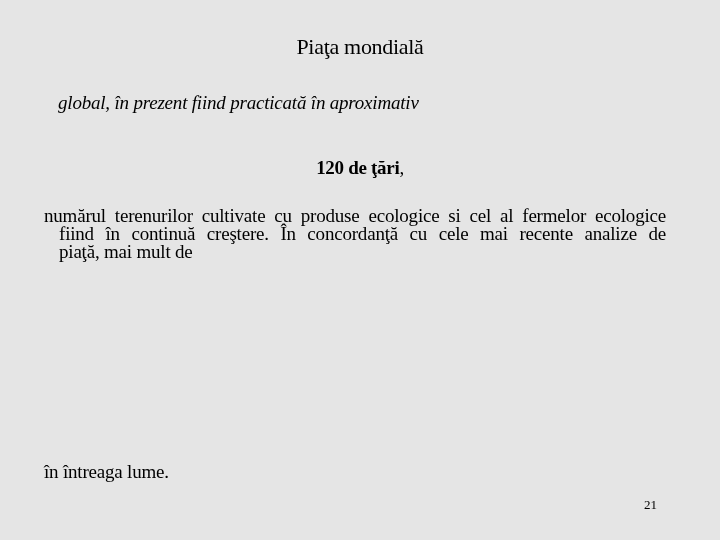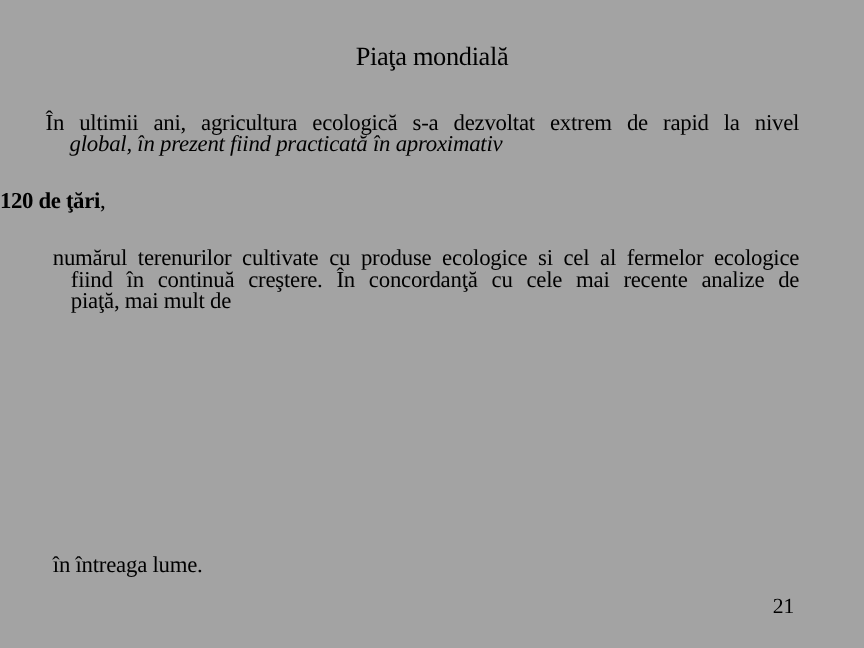--- a/index.html
+++ b/index.html
@@ -12,21 +12,21 @@
       height: 540px;
       position: relative;
       overflow: hidden;
       font-family: "Liberation Serif", "DejaVu Serif", serif;
       color: #000000;
     }
     .slide {
       position: absolute;
       left: 0; top: 0;
       width: 720px; height: 540px;
-      background: #a3a3a3;
+      background: #e5e5e5;
     }
     .title {
       position: absolute;
       top: 34px;
       left: 0;
       width: 720px;
       text-align: center;
       font-size: 22px;
       line-height: 26px;
       letter-spacing: -0.3px;
@@ -45,20 +45,21 @@
       text-align: justify;
       text-align-last: justify;
     }
     .p1 { top: 94px; left: 38px; width: 628px; }
     .p1 .l2 { padding-left: 20px; text-align: center; text-align-last: left; font-style: italic; }
 
     .center-bold {
       position: absolute;
       left: 0;
       width: 720px;
+      text-align: center;
       font-size: 19px;
       line-height: 22px;
       font-weight: bold;
       letter-spacing: -0.3px;
     }
     .cb1 { top: 157px; }
     .cb1 .tail, .cb3 .tail { font-weight: normal; }
 
     .p2 { top: 207px; left: 44px; width: 622px; }
     .p2 .l2, .p2 .l3 { padding-left: 15px; }
@@ -67,33 +68,32 @@
     .cb2 { top: 291px; }
 
     .p3 { top: 342px; left: 44px; width: 560px; }
     .cb3 { top: 388px; }
     .p4 { top: 463px; left: 44px; width: 300px; }
 
     .page-num {
       position: absolute;
       top: 498px;
       left: 644px;
-      font-size: 18px;
+      font-size: 13px;
       line-height: 14px;
     }
   </style>
 </head>
 <body>
 
 <div class="slide">
 
   <div class="title">Piaţa mondială</div>
 
   <div class="para p1">
-    <span class="line justify">În ultimii ani, agricultura ecologică s-a dezvoltat extrem de rapid la nivel</span>
     <span class="line l2">global, în prezent fiind practicată în aproximativ</span>
   </div>
 
   <div class="center-bold cb1">
     <span>120 de ţări</span><span class="tail">,</span>
   </div>
 
   <div class="para p2">
     <span class="line justify">numărul terenurilor cultivate cu produse ecologice si cel al fermelor ecologice</span>
     <span class="line justify l2">fiind în continuă creştere. În concordanţă cu cele mai recente analize de</span>

